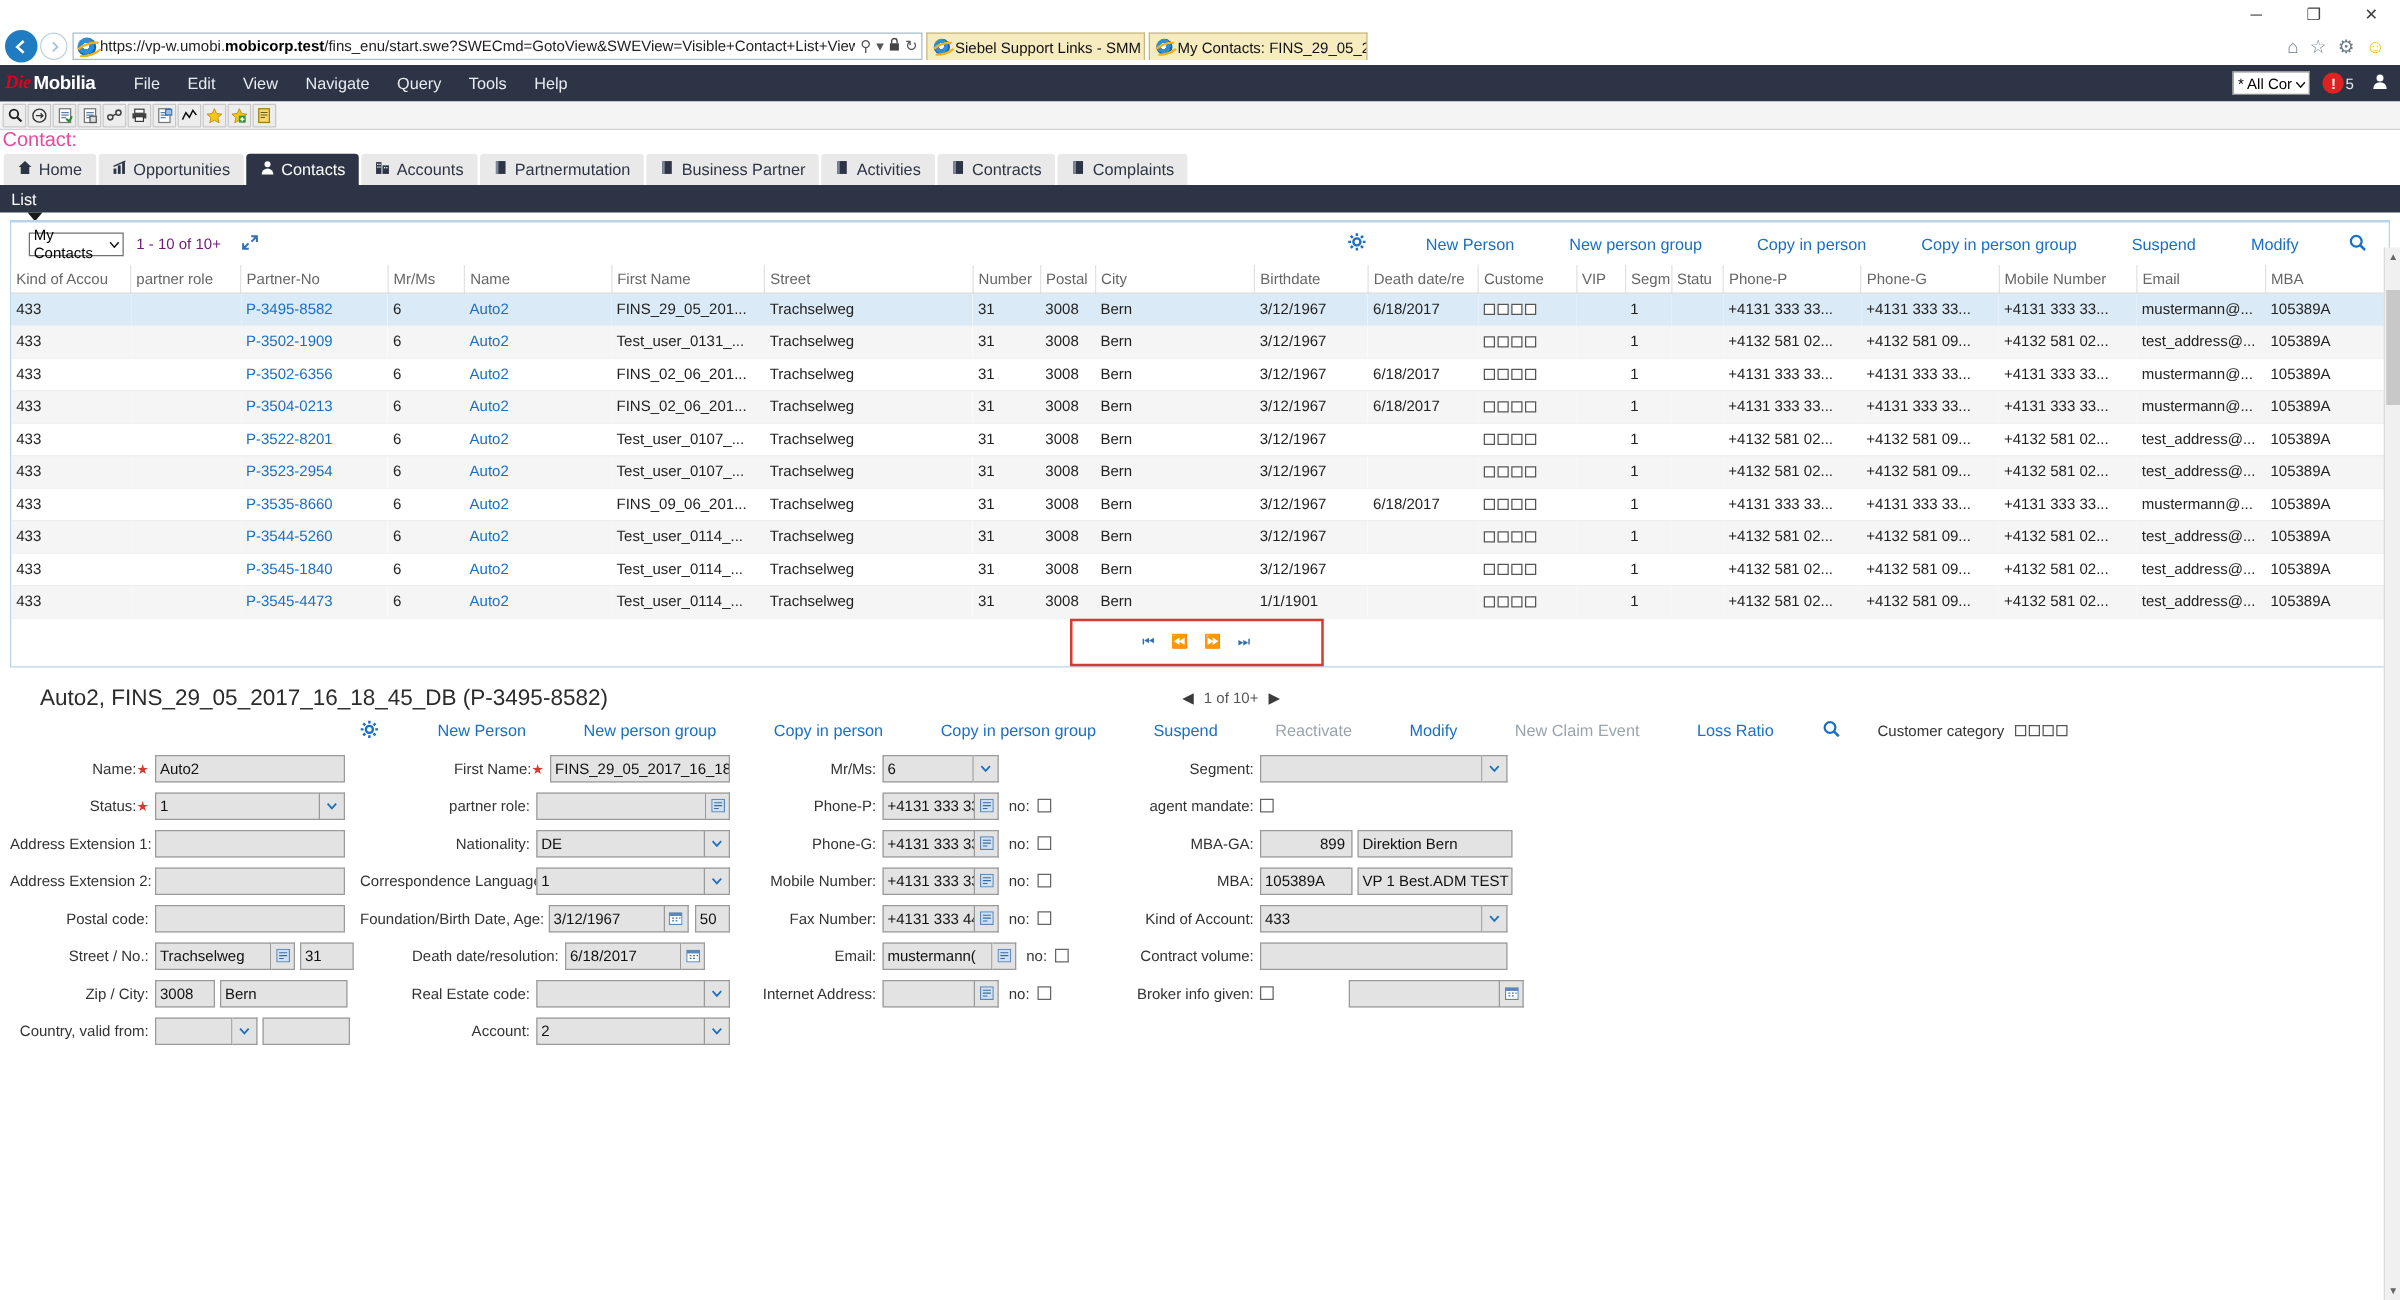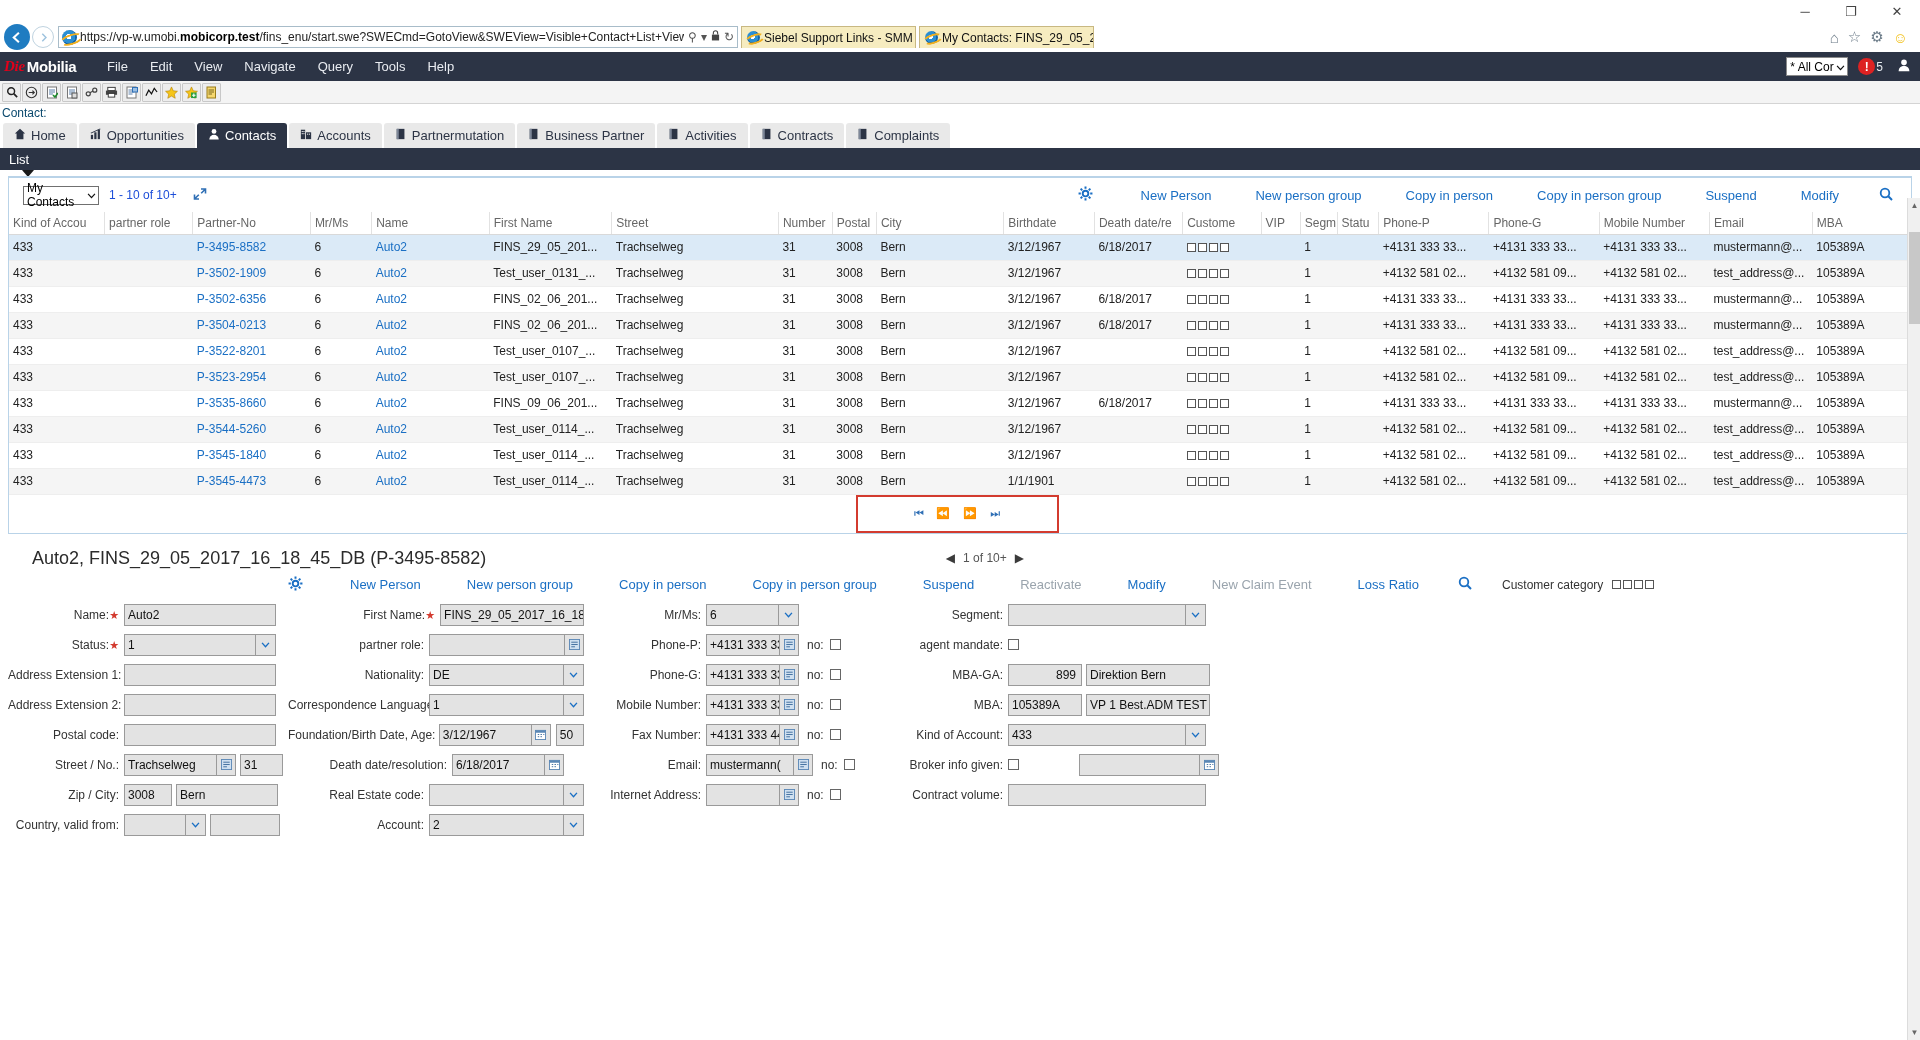--- a/index.html
+++ b/index.html
@@ -114,21 +114,21 @@
     height:23px; background:#f4f4f4; border-bottom:1px solid #d4d4d4;
     display:flex; align-items:center; padding-left:2px; gap:1px;
   }
   .tb-btn {
     width:19px;height:19px; border:1px solid #c8c8c8; background:#ededed;
     display:flex;align-items:center;justify-content:center; font-size:11px; color:#333;
     border-radius:1px;
   }
 
   .crumb-bar { height:18px; background:#fff; display:flex; align-items:center; padding-left:2px;}
-  .crumb-bar a { color:#0c4a6e; font-size:12px; text-decoration:none;}
+  .crumb-bar a { color:#ec4899; font-size:16px; text-decoration:none;}
 
   .screen-tabs {
     height:26px; background:#fff; display:flex; align-items:flex-end; gap:2px; padding-left:3px;
   }
   .stab {
     height:25px; background:#e9e9e9; border-top-left-radius:3px;border-top-right-radius:3px;
     display:flex;align-items:center; gap:5px; padding:0 11px; font-size:13px; color:#2c3445;
     white-space:nowrap;
   }
   .stab.active { background:#2c3445; color:#fff; }
@@ -146,21 +146,21 @@
   
   .applet-list {
     margin:6px 8px 0 8px; border:1px solid #b9d3e8; border-top:2px solid #b9d3e8;
     background:#fff; position:relative;
   }
   .applet-toolbar { height:34px; display:flex; align-items:center; position:relative; padding-left:14px;}
   .ddl {
     height:19px; border:1px solid #707070; background:#fff; font-size:12px;
     display:flex; align-items:center; justify-content:space-between; width:76px; padding:0 2px 0 3px;
   }
-  .rec-count { font-size:12px; color:#1d4ed8; margin-left:10px; }
+  .rec-count { font-size:12px; color:#701a75; margin-left:10px; }
   .expand-ico { color:#2f6fb5; font-size:13px; margin-left:16px; }
   .applet-btns { margin-left:auto; display:flex; align-items:center; gap:0; padding-right:18px;}
   .gear { color:#1a6fc4; font-size:14px; margin-right:26px;}
   .abtn { color:#1a6fc4; font-size:13px; padding:0 22px; white-space:nowrap;}
   .srch-ico { color:#1a6fc4; font-size:14px; padding-left:18px;}
 
   table.grid { border-collapse:collapse; width:100%; table-layout:fixed; }
   table.grid th {
     font-weight:normal; font-size:12px; color:#666; text-align:left;
     padding:3px 3px 4px 4px; border-right:1px solid #e2e2e2;
@@ -1215,37 +1215,37 @@
             <div class="combo">
               <div class="fld" style="width: 178px;">433</div>
               <div class="caret-btn">
                 <svg width="9" height="6" viewBox="0 0 10 7">
                   <path d="M1 1 L5 5.5 L9 1" fill="none" stroke="#1a6fc4" stroke-width="1.6"></path>
                 </svg>
               </div>
             </div>
           </div>
           <div class="frow">
+            <div class="flabel"><span>Contract volume:</span></div>
+            <div class="fld" style="width: 198px;"></div>
+          </div>
+          <div class="frow">
             <div class="flabel"><span>Broker info given:</span></div>
             <span class="cb"></span>
             <div style="display: flex; margin-left: 60px;">
               <div class="fld" style="width: 121px;"></div>
               <div class="pick-btn">
                 <svg width="11" height="11" viewBox="0 0 12 12">
                   <rect x="0.5" y="1.5" width="11" height="10" fill="#fff" stroke="#5a87b5"></rect>
                   <rect x="0.5" y="1.5" width="11" height="2.6" fill="#5a87b5"></rect>
                   <path d="M3 6h1.6M6 6h1.6M9 6h1.2M3 8.4h1.6M6 8.4h1.6" stroke="#3c6a9a" stroke-width="1"></path>
                 </svg>
               </div>
             </div>
           </div>
-          <div class="frow">
-            <div class="flabel"><span>Contract volume:</span></div>
-            <div class="fld" style="width: 198px;"></div>
-          </div>
         </div>
     </div>
   </div>
 
   <div class="v-scroll">
     <div class="up">▲</div>
     <div class="thumb"></div>
     <div class="dn">▼</div>
   </div>
 </div>

